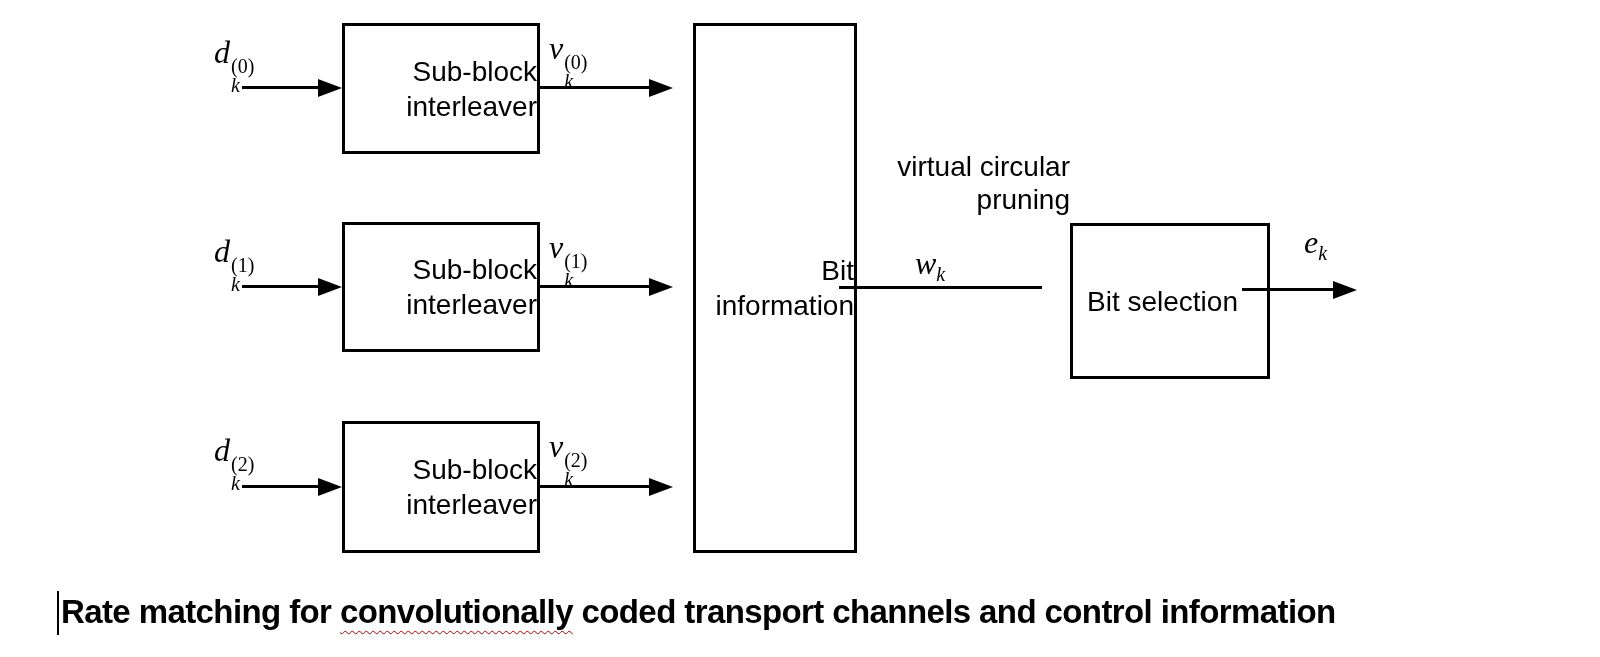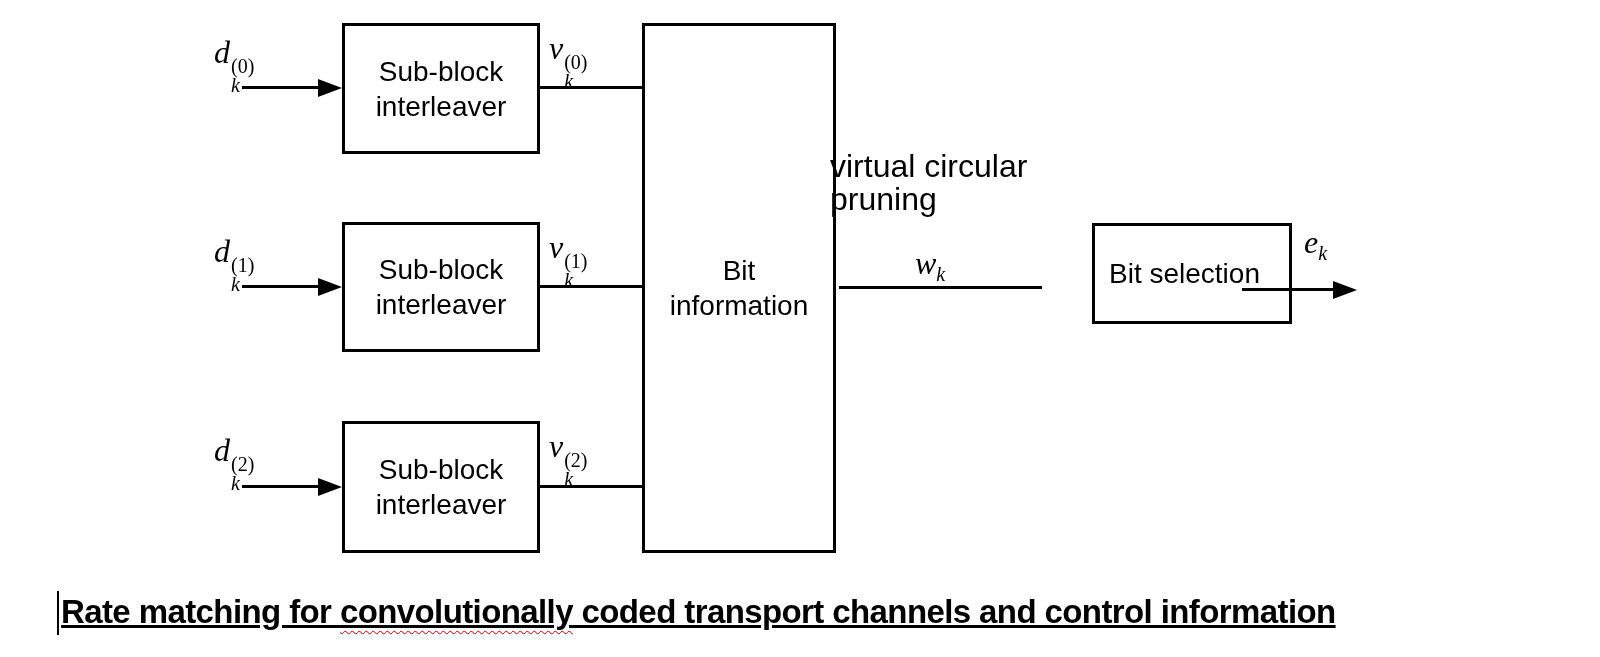--- a/index.html
+++ b/index.html
@@ -3,21 +3,21 @@
 <meta charset="utf-8">
 <style>
   html,body{margin:0;padding:0;background:#ffffff;}
   #canvas{
     position:relative;width:1600px;height:657px;background:#ffffff;overflow:hidden;
     font-family:"Liberation Sans",sans-serif;color:#000000;
   }
   
   .box{
     position:absolute;border:3px solid #000000;background:#ffffff;
-    display:flex;flex-direction:column;align-items:center;justify-content:center;
+    display:flex;flex-direction:column;align-items:flex-end;justify-content:center;
     font-size:28px;line-height:35px;text-align:center;box-sizing:border-box;
   }
   .box .bl{white-space:nowrap;}
   .box.leftalign{align-items:flex-start;padding-left:14px;text-align:left;}
   
   .hline{position:absolute;height:3px;background:#000000;}
   .ahead{
     position:absolute;width:0;height:0;
     border-left:24px solid #000000;border-top:9px solid transparent;border-bottom:9px solid transparent;
   }
@@ -28,26 +28,26 @@
   }
   .mathlbl .stack{
     display:inline-flex;flex-direction:column;align-items:flex-start;
     vertical-align:-10px;font-size:20px;line-height:19px;margin-left:1px;
   }
   .mathlbl .s-sup{font-style:normal;}
   .mathlbl .s-sub{font-style:italic;}
   .mathlbl sub{font-size:20px;line-height:0;vertical-align:-7px;font-style:italic;}
   
   .plain{
-    position:absolute;font-size:32px;line-height:33px;text-align:left;white-space:nowrap;
+    position:absolute;font-size:28px;line-height:33px;text-align:right;white-space:nowrap;
   }
   
   .caption{
     position:absolute;left:61px;top:590px;font-size:33px;font-weight:bold;
-    letter-spacing:-0.6px;white-space:nowrap;line-height:44px;text-decoration:underline;
+    letter-spacing:-0.6px;white-space:nowrap;line-height:44px;
   }
   .caption .squiggle{
     text-decoration-line:underline;text-decoration-style:wavy;
     text-decoration-color:#c00000;text-decoration-thickness:1px;
     text-underline-offset:7px;
   }
   .cursorbar{position:absolute;left:57px;top:591px;width:2px;height:44px;background:#000000;}
 </style>
 </head>
 <body>
@@ -104,34 +104,34 @@
     <span class="bl">interleaver</span>
   </div>
 
   <div class="mathlbl" style="left:549px;top:428px;"><i>v</i><span class="stack">
         <span class="s-sup">(2)</span>
         <span class="s-sub">k</span>
       </span></div>
   <div class="hline" style="left:540px;top:485px;width:113px;"></div>
   <div class="ahead" style="left:649px;top:478px;"></div>
 
-  <div class="box" style="left:642px;top:23px;width:194px;height:530px;">
+  <div class="box" style="left:693px;top:23px;width:164px;height:530px;">
     <span class="bl">Bit</span>
     <span class="bl">information</span>
   </div>
 
   <div class="plain" style="left:830px;top:150px;width:240px;">
     <div>virtual circular</div>
     <div>pruning</div>
   </div>
 
   <div class="mathlbl" style="left:880px;top:245px;width:100px;text-align:center;"><i>w</i><sub>k</sub></div>
   <div class="hline" style="left:839px;top:286px;width:203px;"></div>
 
-  <div class="box leftalign" style="left:1092px;top:223px;width:200px;height:101px;gap:12px;">
+  <div class="box leftalign" style="left:1070px;top:223px;width:200px;height:156px;gap:12px;">
     <span class="bl">Bit selection</span>
   </div>
 
   <div class="mathlbl" style="left:1304px;top:224px;"><i>e</i><sub>k</sub></div>
   <div class="hline" style="left:1242px;top:288px;width:93px;"></div>
   <div class="ahead" style="left:1333px;top:281px;"></div>
 
   <div class="cursorbar"></div>
   <div class="caption"><span>Rate matching for </span><span class="squiggle">convolutionally</span><span> coded transport channels and control information</span></div>
 

